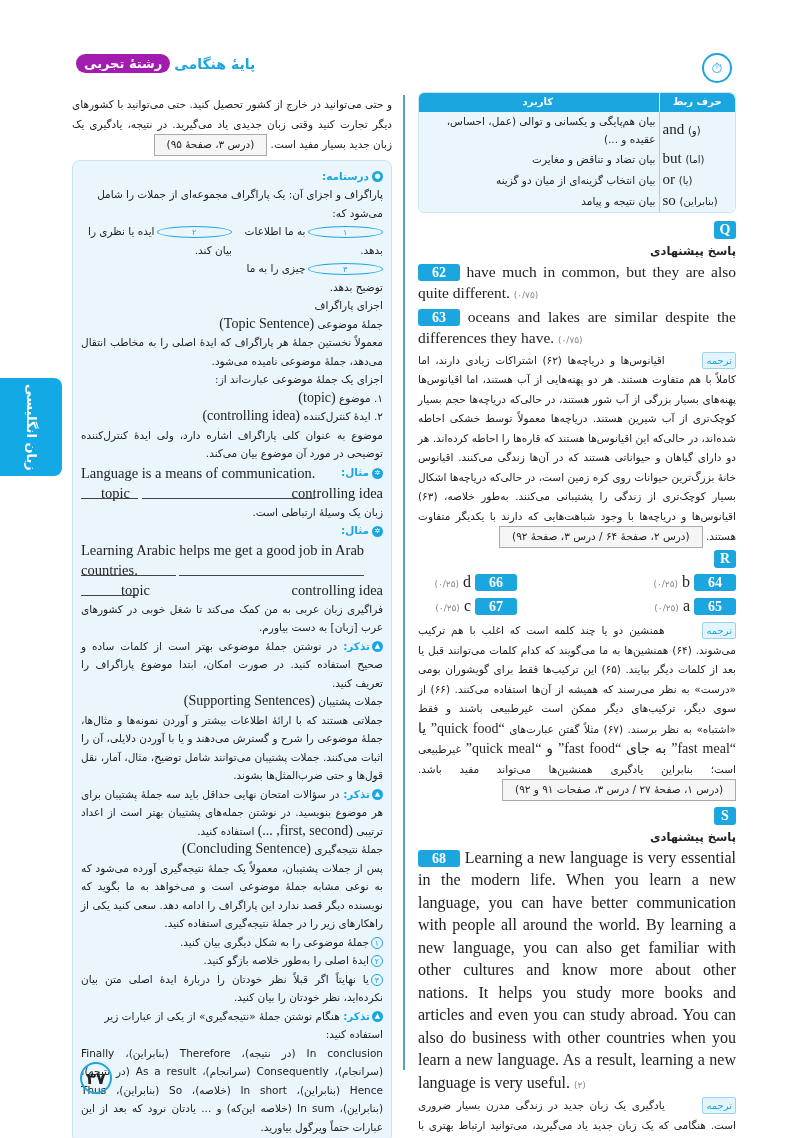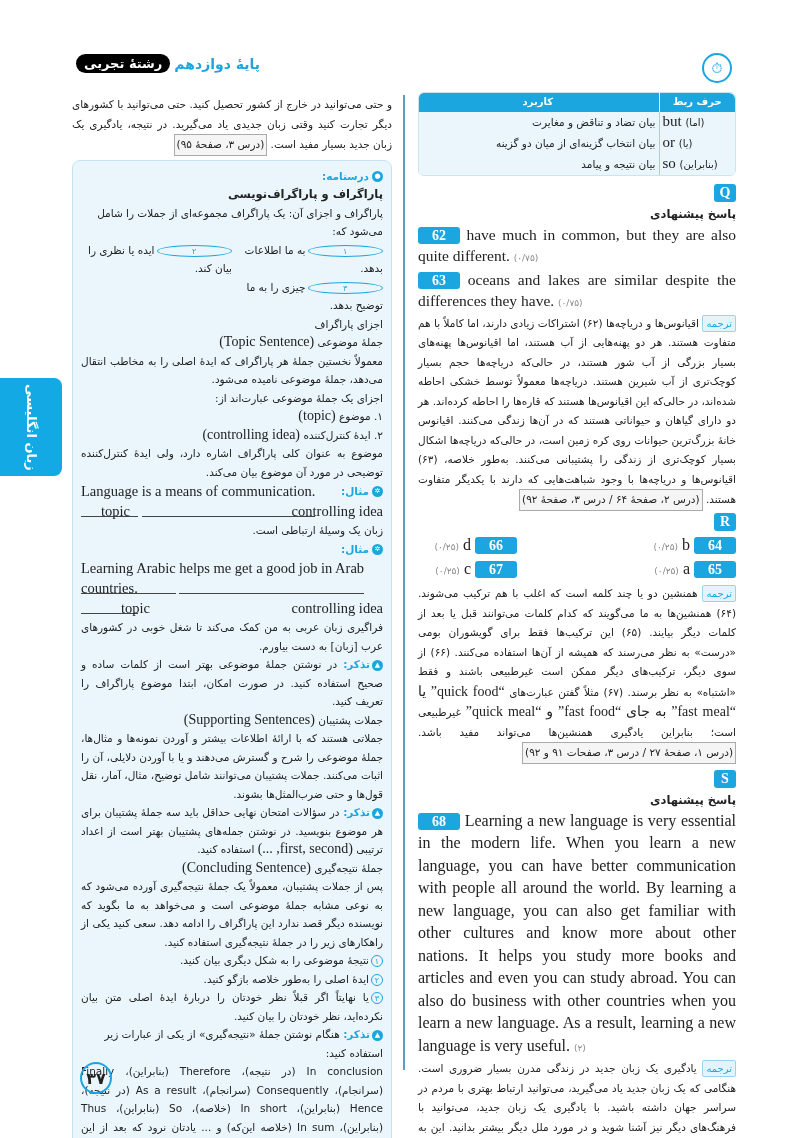--- a/index.html
+++ b/index.html
@@ -2,40 +2,40 @@
 <html><head>
 <meta charset="utf-8">
 <style>
   * { box-sizing: border-box; margin: 0; padding: 0; }
   html, body { width: 805px; height: 1138px; background: #ffffff; overflow: hidden; }
   body { position: relative; font-family: "DejaVu Sans", sans-serif; color: #222; }
 
   .header-icon { position: absolute; left: 702px; top: 53px; width: 30px; height: 30px; border: 2.5px solid #1ba6e0; border-radius: 50%; display: flex; align-items: center; justify-content: center; color: #1ba6e0; font-size: 14px; }
   .header-title { position: absolute; left: 76px; top: 54px; display: flex; direction: rtl; align-items: center; gap: 4px; }
   .header-title .grade { color: #1ba6e0; font-weight: bold; font-size: 14px; }
-  .header-title .field { background: #000000; color: #fff; font-weight: bold; font-size: 13px; padding: 2px 8px; border-radius: 10px; }
+  .header-title .field { background: #a21caf; color: #fff; font-weight: bold; font-size: 13px; padding: 2px 8px; border-radius: 10px; }
 
   .side-tab { position: absolute; left: 0; top: 378px; width: 62px; height: 98px; background: #12a9e4; border-radius: 0 8px 8px 0; display: flex; align-items: center; justify-content: center; }
   .side-tab span { writing-mode: vertical-rl; color: #fff; font-weight: bold; font-size: 13px; }
 
   .divider { position: absolute; left: 403px; top: 95px; width: 2px; height: 975px; background: #5b9fc0; }
 
   .col { position: absolute; direction: rtl; font-size: 11px; line-height: 18.5px; color: #222; }
   .col-right { left: 418px; top: 92px; width: 318px; }
   .col-left { left: 72px; top: 95px; width: 320px; }
 
   .en { direction: ltr; font-family: "Liberation Serif", serif; font-size: 15.5px; line-height: 21px; text-align: justify; color: #222; }
   .score { font-family: "DejaVu Sans", sans-serif; font-size: 9px; color: #888; }
   .num { display: inline-block; background: #1ba6e0; color: #fff; font-family: "Liberation Serif", serif; font-weight: bold; font-size: 14px; padding: 0 14px; border-radius: 3px; line-height: 17px; }
   .letter-badge { display: inline-block; background: #1ba6e0; color: #fff; font-family: "Liberation Serif", serif; font-weight: bold; font-size: 14px; width: 22px; height: 18px; text-align: center; line-height: 18px; border-radius: 3px; }
   .badge-row { text-align: right; margin: 2px 0; direction: ltr; }
   .bold-fa { font-weight: bold; font-size: 11.5px; }
   .fa-p { text-align: justify; font-size: 10.5px; line-height: 19.5px; }
-  .tarjome { display: inline-block; color: #1ba6e0; background: #e4f4fc; border: 1px solid #9bd3ee; padding: 0 3px; font-size: 10px; line-height: 15px; border-radius: 2px; }
-  .ref { display: inline-block; border: 1px solid #aaa; padding: 0 2px; background: #f5f5f5; }
+  .tarjome { display: inline-block; color: #1ba6e0; background: #e4f4fc; border: 1px solid #9bd3ee; padding: 0 3px; font-size: 10px; line-height: 15px; border-radius: 2px; margin-left: 32px; }
+  .ref { display: inline-block; border: 1px solid #aaa; padding: 0 12px; background: #f5f5f5; }
 
   table.conn { width: 318px; border-collapse: collapse; font-size: 10.5px; background: #eaf6fc; border-radius: 6px; overflow: hidden; }
   table.conn th { background: #1ba6e0; color: #fff; font-weight: bold; font-size: 10px; height: 18px; }
   table.conn th + th { border-right: 1px solid #fff; }
   table.conn td { height: 21px; padding: 0 3px; }
   table.conn td.c1 { width: 76px; border-left: 1px solid #9bd3ee; direction: ltr; text-align: left; font-family: "Liberation Serif", serif; font-size: 15px; white-space: nowrap; }
   table.conn td.c1 .fa { font-family: "DejaVu Sans", sans-serif; font-size: 10px; }
   .table-wrap { border: 1px solid #c9e5f3; border-radius: 6px; overflow: hidden; }
 
   .grid2 { display: grid; grid-template-columns: 1fr 1fr; direction: rtl; margin: 2px 0; }
@@ -55,40 +55,44 @@
   .tip-tri { display: inline-block; width: 11px; height: 11px; border-radius: 50%; background: #1ba6e0; color: #fff; font-size: 7px; text-align: center; line-height: 11px; vertical-align: middle; margin-left: 2px; }
   .en-inline { font-family: "Liberation Serif", serif; font-size: 14px; }
 
   .page-num { position: absolute; left: 80px; top: 1062px; width: 32px; height: 32px; border: 2.5px solid #1ba6e0; border-radius: 50%; display: flex; align-items: center; justify-content: center; font-size: 16px; font-weight: bold; color: #222; }
 </style>
 </head>
 <body>
 
 <div class="header-icon">⏱</div>
 <div class="header-title">
-  <span class="grade">پایهٔ دوازدهم</span>
+  <span class="grade">پایهٔ هنگامی</span>
   <span class="field">رشتهٔ تجربی</span>
 </div>
 
 <div class="side-tab">
   <span>زبان انگلیسی</span>
 </div>
 
 <div class="divider"></div>
 
 <div class="col col-right">
   <div class="table-wrap">
     <table class="conn">
       <thead>
         <tr>
           <th>حرف ربط</th>
           <th>کاربرد</th>
         </tr>
       </thead>
       <tbody>
+        <tr>
+          <td class="c1"><span>and</span> <span class="fa">(و)</span></td>
+          <td>بیان هم‌پایگی و یکسانی و توالی (عمل، احساس، عقیده و ...)</td>
+        </tr>
         <tr>
           <td class="c1"><span>but</span> <span class="fa">(اما)</span></td>
           <td>بیان تضاد و تناقض و مغایرت</td>
         </tr>
         <tr>
           <td class="c1"><span>or</span> <span class="fa">(یا)</span></td>
           <td>بیان انتخاب گزینه‌ای از میان دو گزینه</td>
         </tr>
         <tr>
           <td class="c1"><span>so</span> <span class="fa">(بنابراین)</span></td>
@@ -145,21 +149,20 @@
 </div>
 
 <div class="col col-left">
   <div class="fa-p">
     <span>و حتی می‌توانید در خارج از کشور تحصیل کنید. حتی می‌توانید با کشورهای دیگر تجارت کنید وقتی زبان جدیدی یاد می‌گیرید. در نتیجه، یادگیری یک زبان جدید بسیار مفید است.</span>
     <span class="ref">(درس ۳، صفحهٔ ۹۵)</span>
   </div>
 
   <div class="lesson-box">
     <div class="lesson-head"><span class="icon-dot">●</span><span>درسنامه:</span></div>
-    <div class="bold-fa">پاراگراف و پاراگراف‌نویسی</div>
     <div>پاراگراف و اجزای آن: یک پاراگراف مجموعه‌ای از جملات را شامل می‌شود که:</div>
     <div class="two-items">
       <span><span class="circled">۱</span><span>به ما اطلاعات بدهد.</span></span>
       <span><span class="circled">۲</span><span>ایده یا نظری را بیان کند.</span></span>
     </div>
     <div class="two-items">
       <span><span class="circled">۳</span><span>چیزی را به ما توضیح بدهد.</span></span>
     </div>
     <div>اجزای پاراگراف</div>
     <div><span>جملهٔ موضوعی</span> <span class="en-inline">(Topic Sentence)</span></div>
@@ -186,21 +189,21 @@
       <span style="padding-left:20px;">controlling idea</span>
     </div>
     <div style="text-align:justify">فراگیری زبان عربی به من کمک می‌کند تا شغل خوبی در کشورهای عرب [زبان] به دست بیاورم.</div>
 
     <div style="text-align:justify"><span class="tip-tri">▲</span><span class="tip">تذکر:</span> <span>در نوشتن جملهٔ موضوعی بهتر است از کلمات ساده و صحیح استفاده کنید. در صورت امکان، ابتدا موضوع پاراگراف را تعریف کنید.</span></div>
     <div><span>جملات پشتیبان</span> <span class="en-inline">(Supporting Sentences)</span></div>
     <div style="text-align:justify">جملاتی هستند که با ارائهٔ اطلاعات بیشتر و آوردن نمونه‌ها و مثال‌ها، جملهٔ موضوعی را شرح و گسترش می‌دهند و یا با آوردن دلایلی، آن را اثبات می‌کنند. جملات پشتیبان می‌توانند شامل توضیح، مثال، آمار، نقل قول‌ها و حتی ضرب‌المثل‌ها بشوند.</div>
     <div style="text-align:justify"><span class="tip-tri">▲</span><span class="tip">تذکر:</span> <span>در سؤالات امتحان نهایی حداقل باید سه جملهٔ پشتیبان برای هر موضوع بنویسید. در نوشتن جمله‌های پشتیبان بهتر است از اعداد ترتیبی</span> <span class="en-inline">(first, second, ...)</span> <span>استفاده کنید.</span></div>
     <div><span>جملهٔ نتیجه‌گیری</span> <span class="en-inline">(Concluding Sentence)</span></div>
     <div style="text-align:justify">پس از جملات پشتیبان، معمولاً یک جملهٔ نتیجه‌گیری آورده می‌شود که به نوعی مشابه جملهٔ موضوعی است و می‌خواهد به ما بگوید که نویسنده دیگر قصد ندارد این پاراگراف را ادامه دهد. سعی کنید یکی از راهکارهای زیر را در جملهٔ نتیجه‌گیری استفاده کنید.</div>
-    <div><span class="circled">۱</span><span>نتیجهٔ موضوعی را به شکل دیگری بیان کنید.</span></div>
+    <div><span class="circled">۱</span><span>جملهٔ موضوعی را به شکل دیگری بیان کنید.</span></div>
     <div><span class="circled">۲</span><span>ایدهٔ اصلی را به‌طور خلاصه بازگو کنید.</span></div>
     <div style="text-align:justify"><span class="circled">۳</span><span>یا نهایتاً اگر قبلاً نظر خودتان را دربارهٔ ایدهٔ اصلی متن بیان نکرده‌اید، نظر خودتان را بیان کنید.</span></div>
     <div><span class="tip-tri">▲</span><span class="tip">تذکر:</span> <span>هنگام نوشتن جملهٔ «نتیجه‌گیری» از یکی از عبارات زیر استفاده کنید:</span></div>
     <div style="text-align:justify"><span>In conclusion (در نتیجه)، Therefore (بنابراین)، Finally (سرانجام)، Consequently (سرانجام)، As a result (در نتیجه)، Hence (بنابراین)، In short (خلاصه)، So (بنابراین)، Thus (بنابراین)، In sum (خلاصه این‌که) و ...</span> <span>یادتان نرود که بعد از این عبارات حتماً ویرگول بیاورید.</span></div>
   </div>
 </div>
 
 <div class="page-num">۳۷</div>
 
 </body></html>

